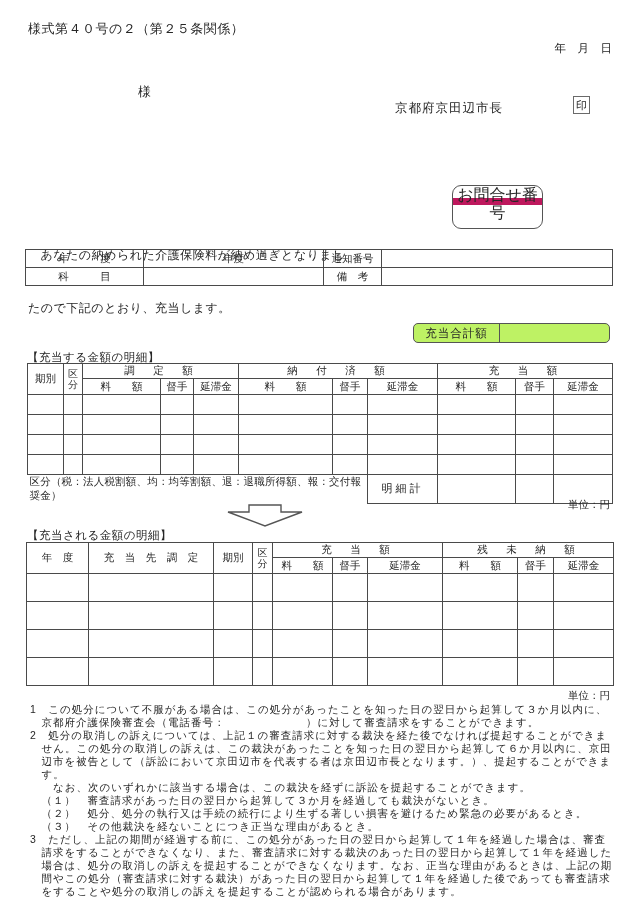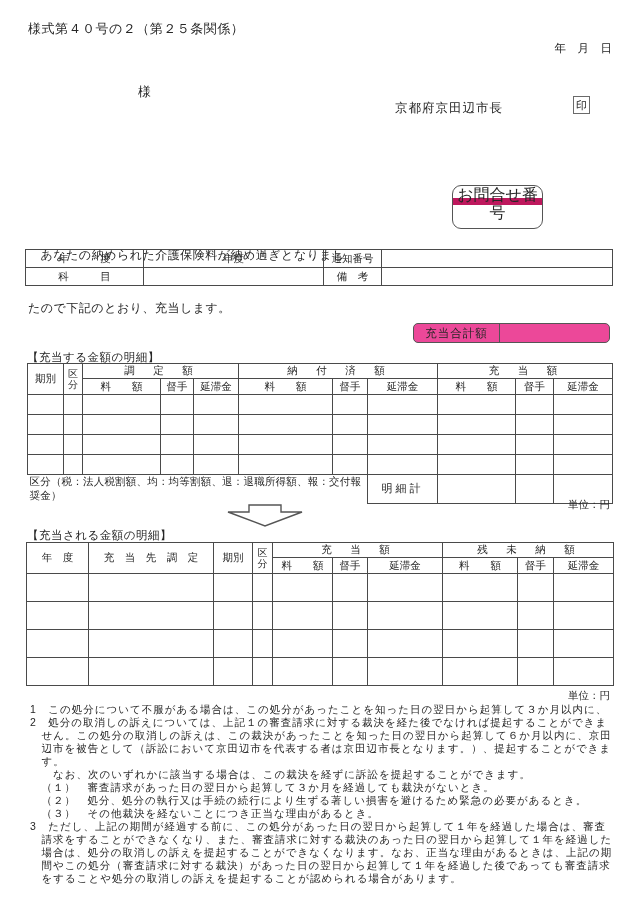--- a/index.html
+++ b/index.html
@@ -34,21 +34,21 @@
 
   .info-wrap { left:25px; top:250px; width:587px; }
   .info-wrap table { width:587px; }
   .tA tr.r1 { height:26px; } .tA tr.r2 { height:18px; }
   .tB tr { height:18px; }
   .tB { margin-top:-1px; }
   .info-label { font-size:10.5px; }
   .payer-label div { line-height:12px; text-align:left; padding-left:3px; }
 
   .total-box { left:413px; top:323px; width:197px; height:20px; border:1px solid #555;
-               border-radius:5px; display:flex; background:#ec4899; }
+               border-radius:5px; display:flex; background:#bef264; }
   .total-label { width:86px; border-right:1px solid #555; font-size:11.5px;
                  text-align:center; line-height:18px; letter-spacing:1px; }
   .total-value { flex:1; }
 
   .sec-heading { font-size:11.5px; letter-spacing:.5px; }
   .h1 { left:27px; top:350px; } .h2 { left:27px; top:528px; }
 
   .t1 { left:27px; top:363px; width:585px; }
   .t1 tr.g { height:15px; } .t1 tr.s { height:16px; }
   .t1 tbody.fill tr { height:20px; }
@@ -312,20 +312,21 @@
           <td></td>
           <td></td>
         </tr>
       </tbody>
   </table>
 
   <div class="abs unit u2">単位：円</div>
 
   <div class="abs notes">
       <div>1　この処分について不服がある場合は、この処分があったことを知った日の翌日から起算して３か月以内に、</div>
+      <div>　京都府介護保険審査会（電話番号：　　　　　　　）に対して審査請求をすることができます。</div>
       <div>2　処分の取消しの訴えについては、上記１の審査請求に対する裁決を経た後でなければ提起することができま</div>
       <div>　せん。この処分の取消しの訴えは、この裁決があったことを知った日の翌日から起算して６か月以内に、京田</div>
       <div>　辺市を被告として（訴訟において京田辺市を代表する者は京田辺市長となります。）、提起することができま</div>
       <div>　す。</div>
       <div>　　なお、次のいずれかに該当する場合は、この裁決を経ずに訴訟を提起することができます。</div>
       <div>　（１）　審査請求があった日の翌日から起算して３か月を経過しても裁決がないとき。</div>
       <div>　（２）　処分、処分の執行又は手続の続行により生ずる著しい損害を避けるため緊急の必要があるとき。</div>
       <div>　（３）　その他裁決を経ないことにつき正当な理由があるとき。</div>
       <div>3　ただし、上記の期間が経過する前に、この処分があった日の翌日から起算して１年を経過した場合は、審査</div>
       <div>　請求をすることができなくなり、また、審査請求に対する裁決のあった日の翌日から起算して１年を経過した</div>

